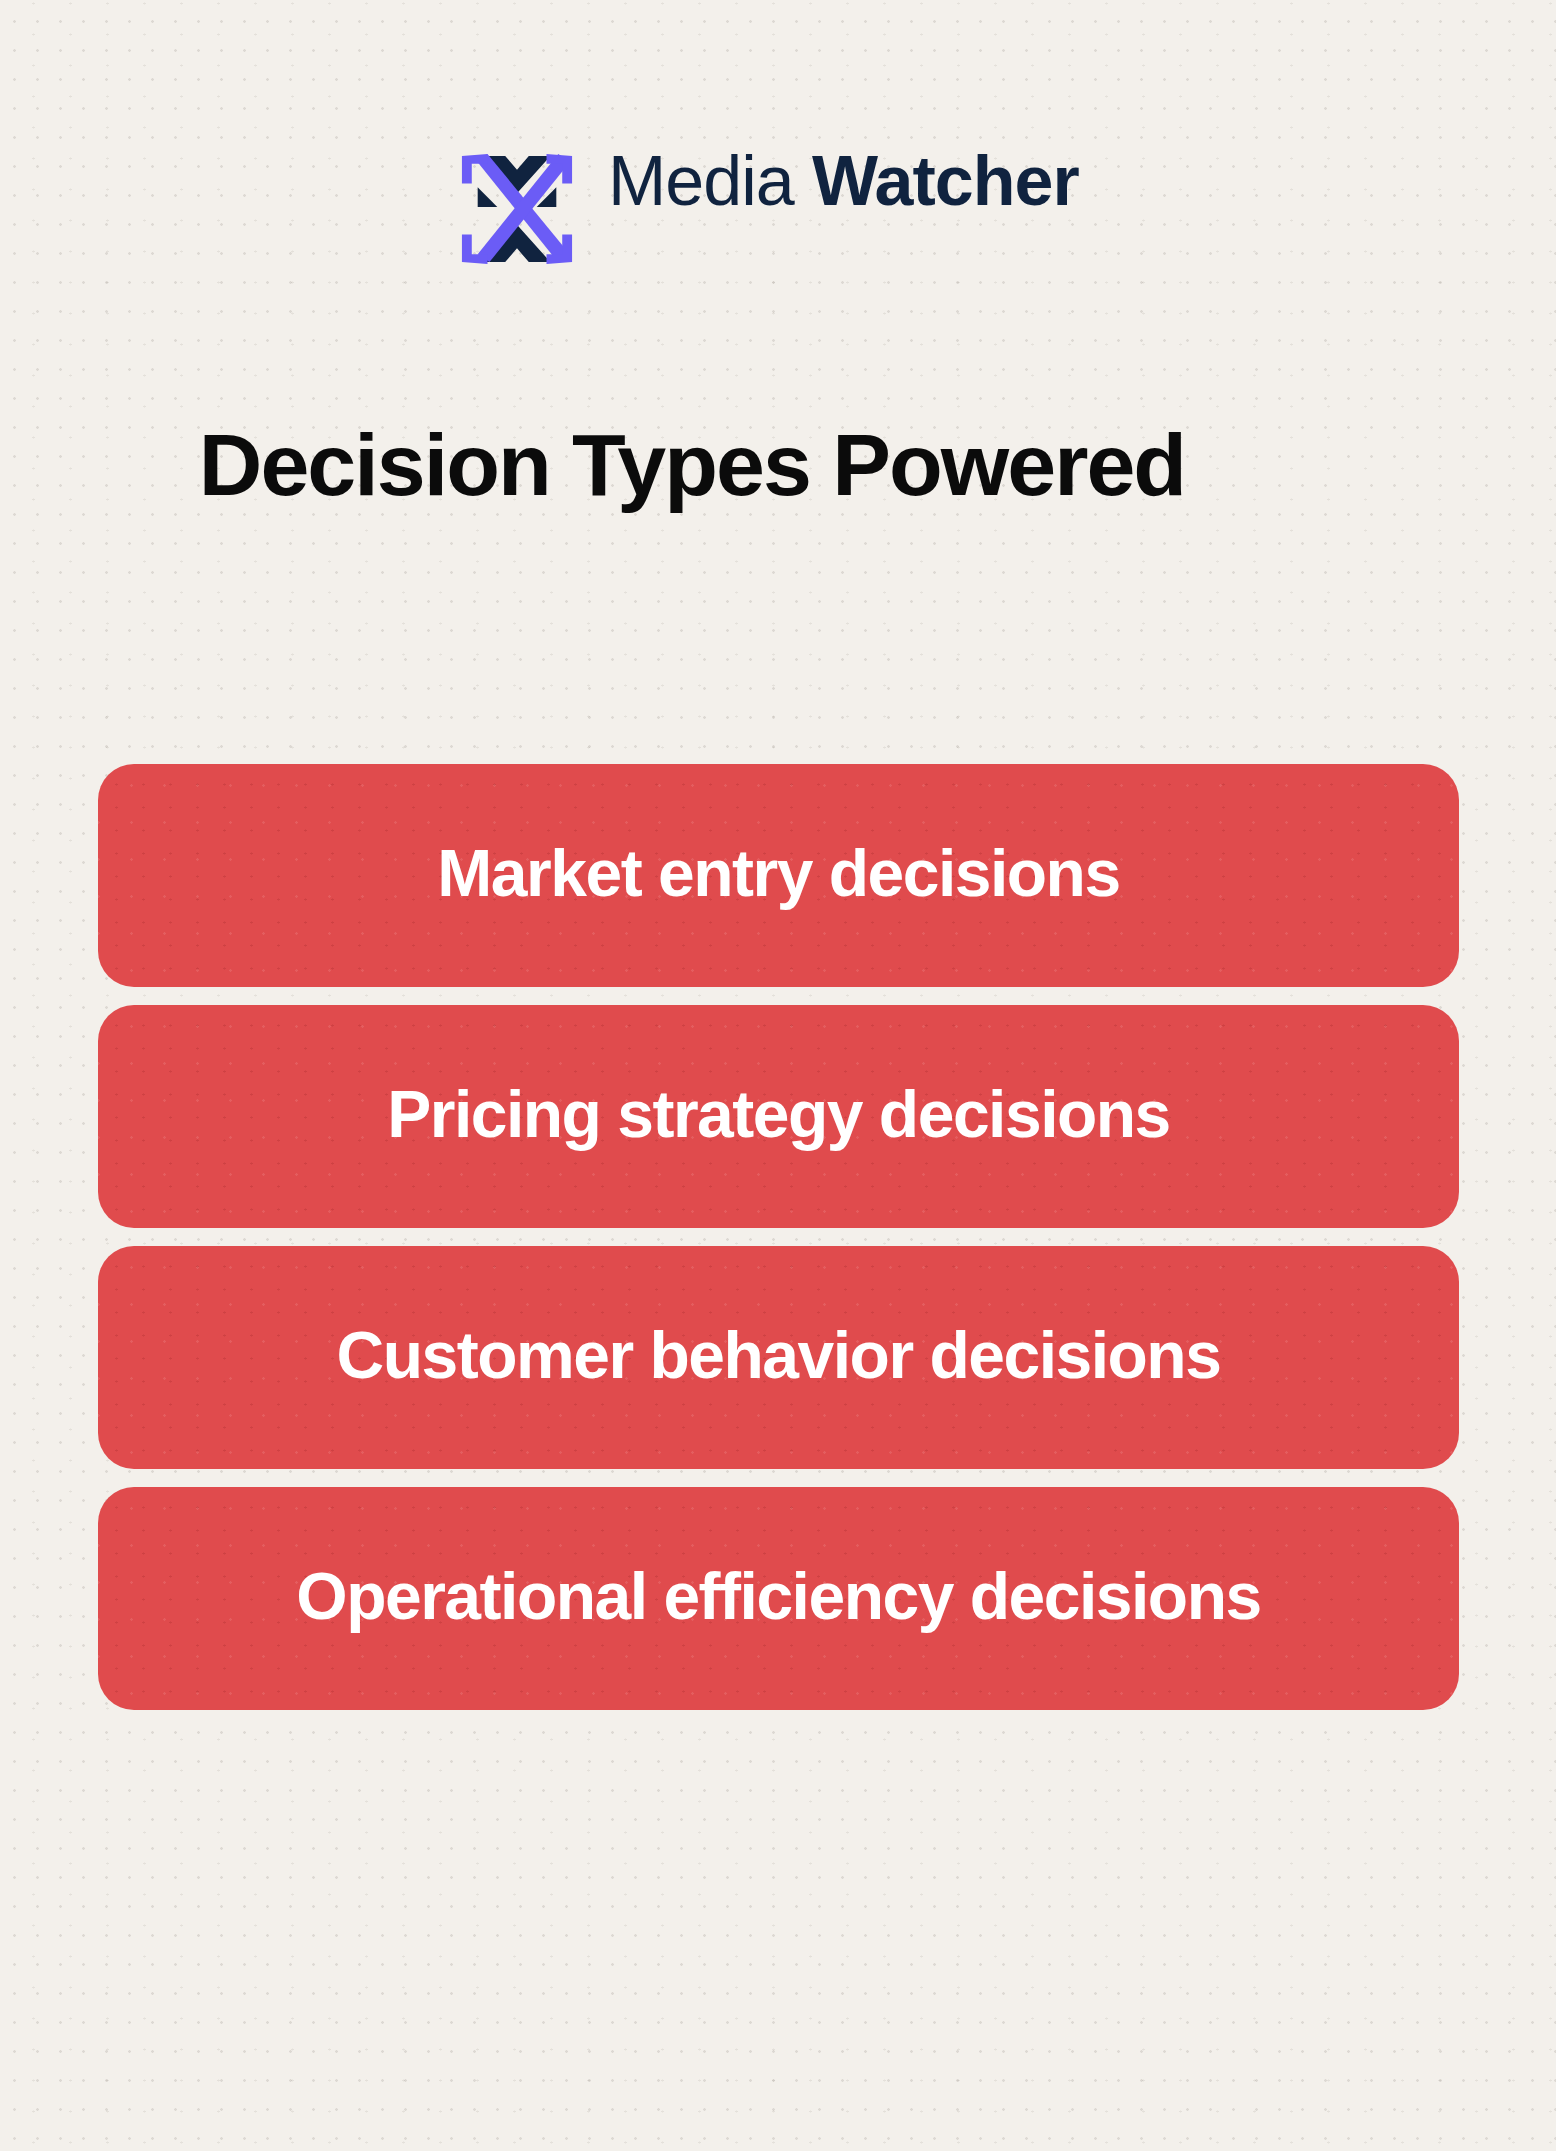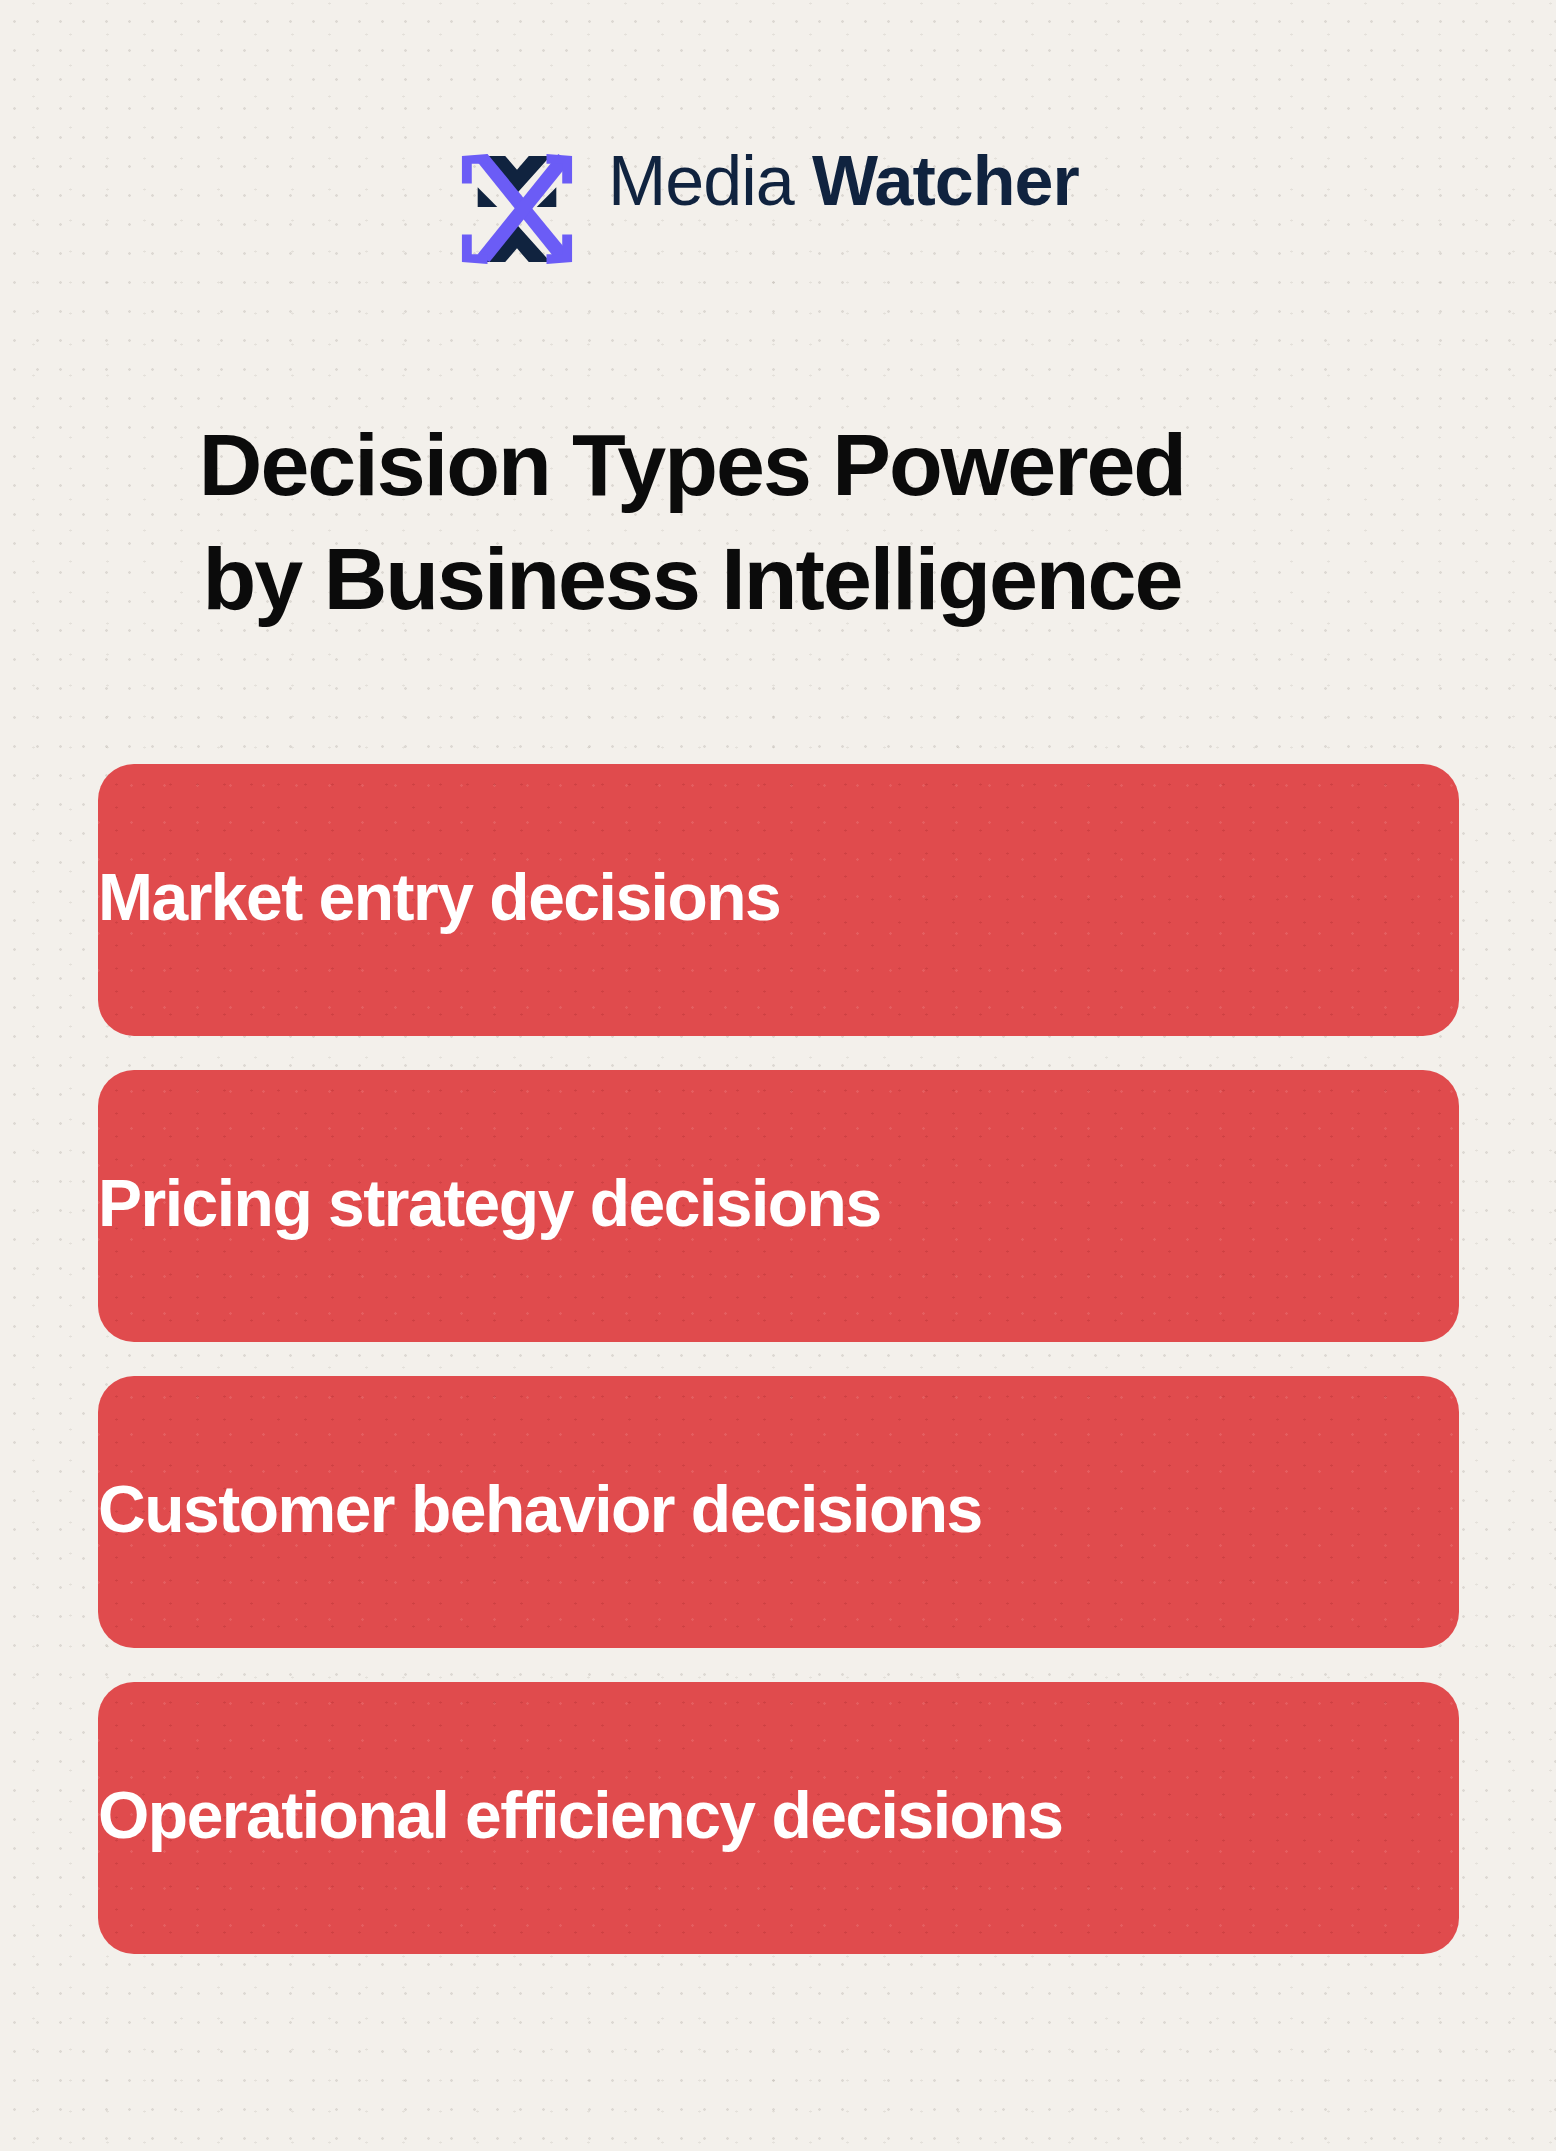--- a/index.html
+++ b/index.html
@@ -52,32 +52,32 @@
   }
   .title span { display: block; }
 
   .cards {
     position: absolute;
     left: 98px;
     top: 764px;
     width: 1361px;
   }
   .card {
-    height: 272px;
-    margin-bottom: 34px;
+    height: 223px;
+    margin-bottom: 18px;
     background-color: #e04b4d;
     background-image:
       radial-gradient(rgba(120,20,20,0.18) 1px, transparent 1.4px),
       radial-gradient(rgba(255,210,210,0.14) 1px, transparent 1.4px);
     background-size: 27px 23px, 33px 37px;
     background-position: 5px 9px, 17px 3px;
     border-radius: 36px;
     display: flex;
     align-items: center;
-    justify-content: flex-start;
+    justify-content: center;
     cursor: default;
   }
   .card-label {
     color: #ffffff;
     font-size: 66px;
     font-weight: 700;
     letter-spacing: -1.5px;
     white-space: nowrap;
     line-height: 1;
     margin-top: -6px;
@@ -103,21 +103,20 @@
     <polygon points="116,114 90,116 90,106 106,106 106,86 116,86" fill="#6b5cf6"></polygon>
   </svg>
   <div class="logo-text">
     <span class="light">Media</span>
     <span class="bold">Watcher</span>
   </div>
 </div>
 
 <h1 class="title">
   <span>Decision Types Powered</span>
-  <span>by Business Intelligence</span>
 </h1>
 
 <div class="cards">
   <div class="card">
     <span class="card-label">Market entry decisions</span>
   </div>
   <div class="card">
     <span class="card-label">Pricing strategy decisions</span>
   </div>
   <div class="card">

